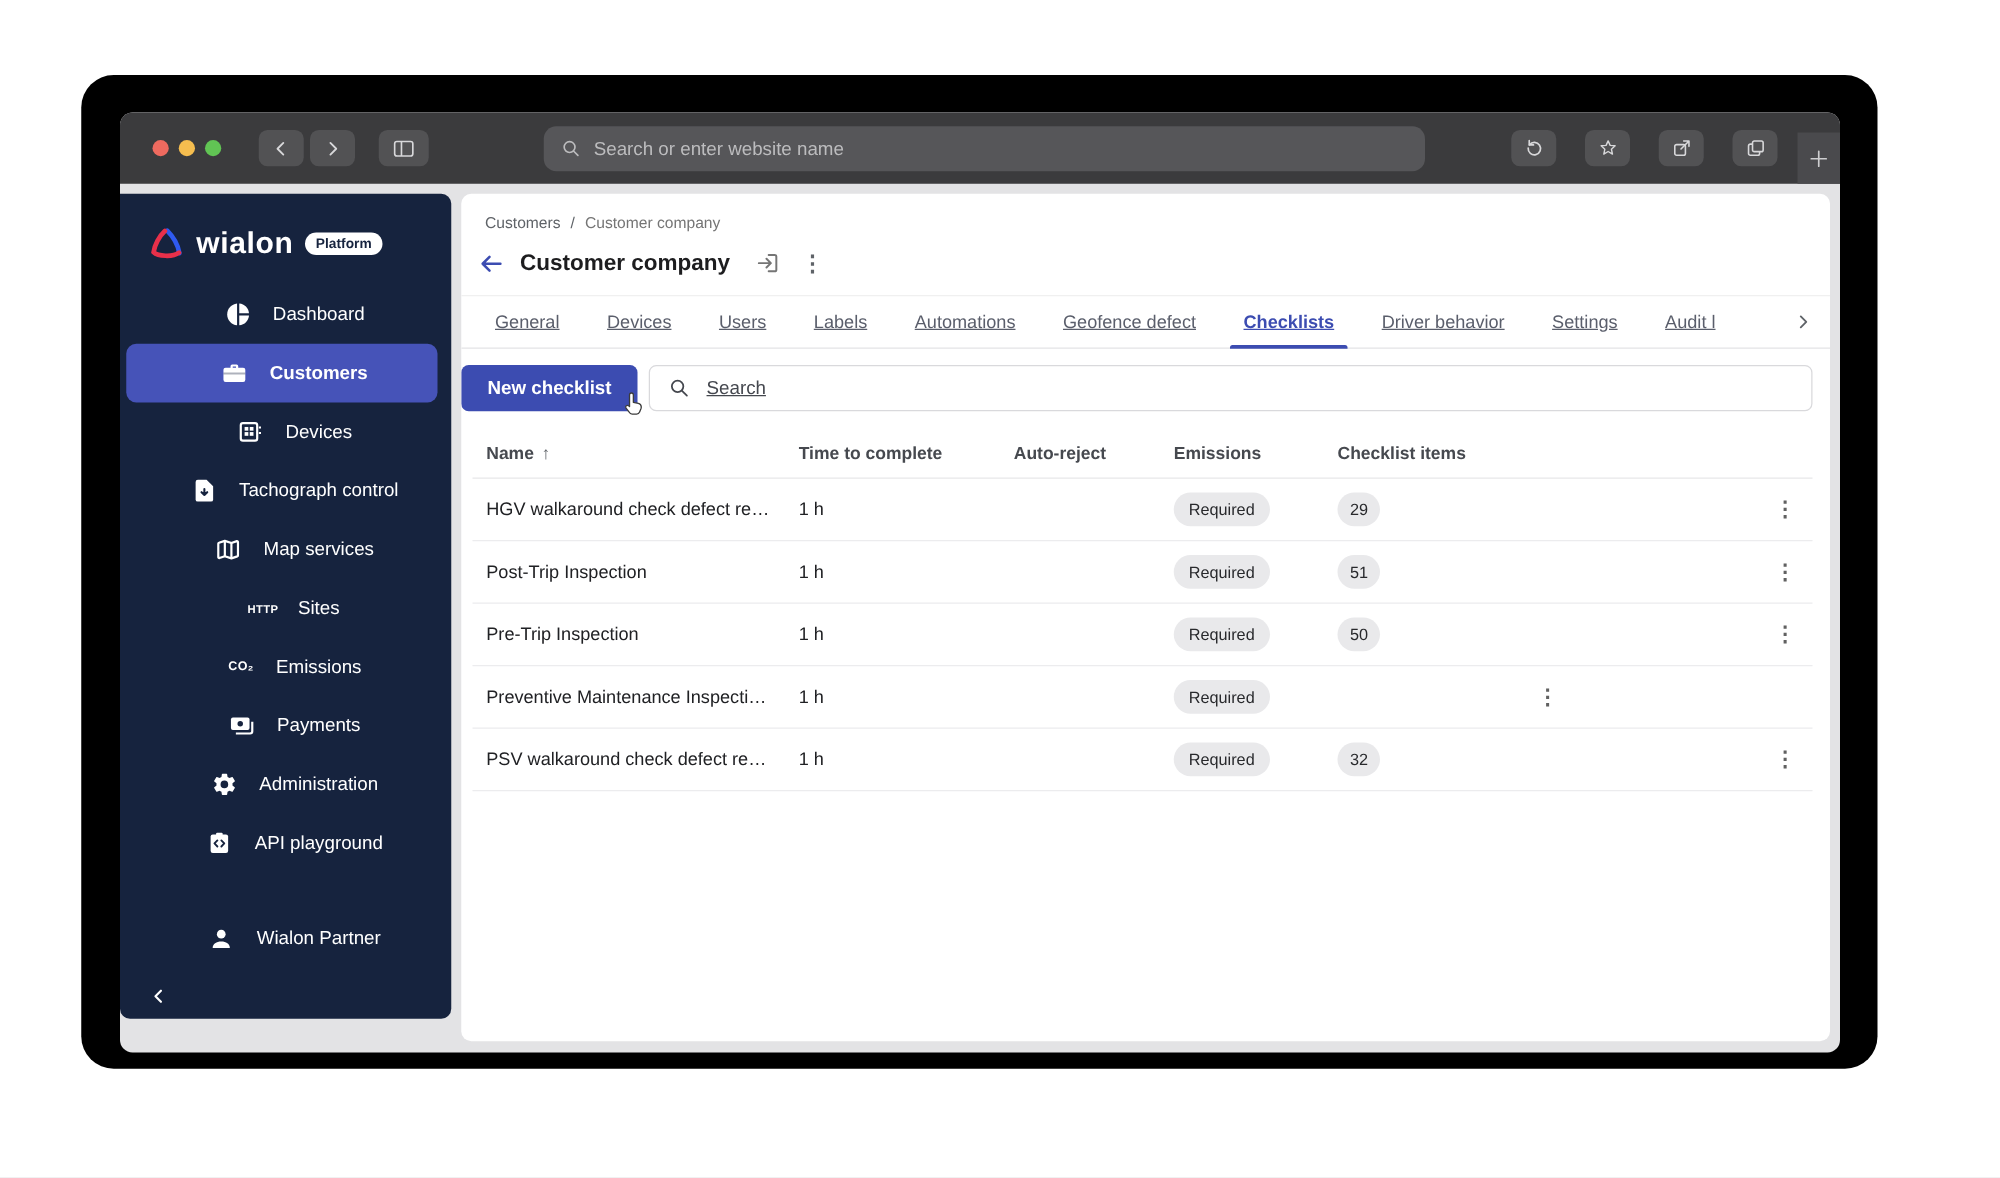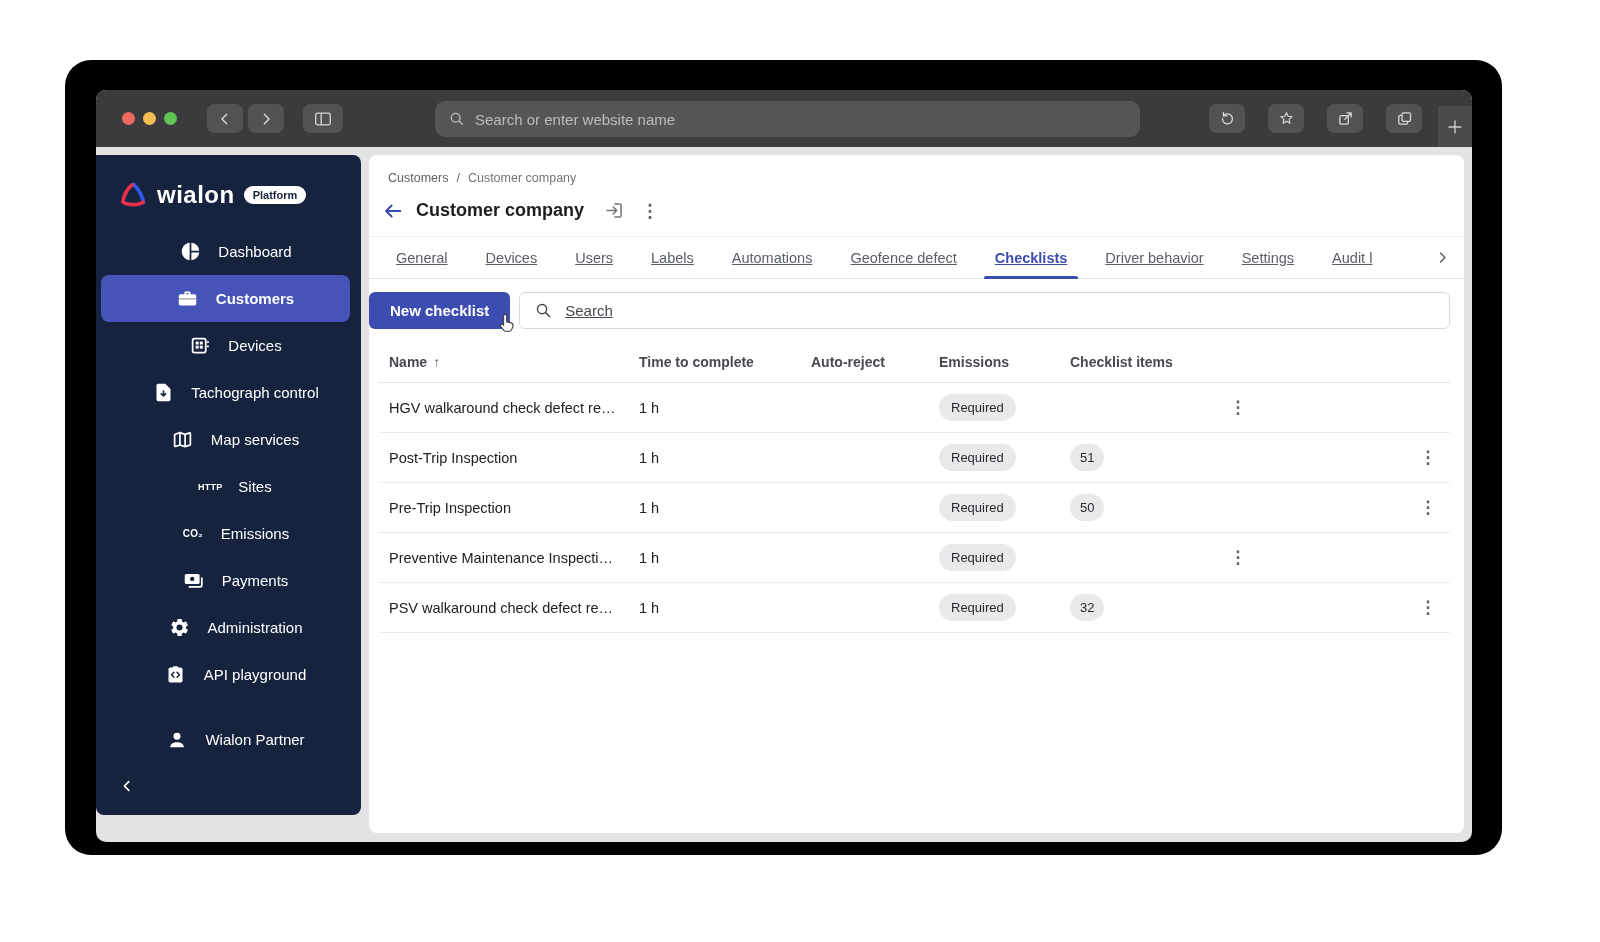--- a/index.html
+++ b/index.html
@@ -39,21 +39,21 @@
   .logo { display:flex; align-items:center; gap:9px; padding:25px 0 18px 22px; }
   .logoword { color:#fff; font-size:24px; font-weight:bold; letter-spacing:.5px; line-height:1; }
   .logobadge { background:#fff; color:var(--sidebar-bg,#16233e); font-size:11px; font-weight:bold;
     padding:3px 9px; border-radius:10px; }
   .nav { display:flex; flex-direction:column; }
   .nav-item { display:flex; align-items:center; gap:16px; height:47px; margin:0 11px 0 5px;
     padding-left:19px; border-radius:8px; color:#fff; font-size:15px; font-weight:500; cursor:pointer;justify-content:center; }
   .nav-item.active { background:var(--sidebar-active,#4653b8); font-weight:bold; }
   .nav-icon { width:24px; display:flex; justify-content:center; align-items:center; color:#fff; }
   .txticon { font-size:9px; font-weight:bold; letter-spacing:.3px; }
-  .sidebar-bottom { margin-top:auto; padding-bottom:12px; }
+  .sidebar-bottom { margin-top:auto; }
   .collapse { padding:16px 0 6px 24px; color:#fff; cursor:pointer; }
 
   
   .card { position:absolute; left:273px; right:8px; top:8px; bottom:9px; background:#fff;
     border-radius:8px; overflow:hidden; }
   .breadcrumb { padding:16px 20px 0 19px; font-size:12.5px; color:#5f6368; display:flex; gap:8px; }
   .breadcrumb .bc-link { cursor:pointer; }
   .breadcrumb .bc-current { color:#757575; }
   .titlerow { display:flex; align-items:center; padding:13px 20px 0 13px; gap:6px; height:38px; }
   .backarrow { cursor:pointer; display:flex; align-items:center; }
@@ -344,20 +344,21 @@
             <span>Emissions</span>
             <span>Checklist items</span>
             <span></span>
           </div>
           <div id="rows">
               <div class="row">
                 <span>HGV walkaround check defect re…</span>
                 <span>1 h</span>
                 <span></span>
                 <span><span class="pill">Required</span></span>
+                <span><span class="pill num">29</span></span>
                 <span class="rowkebab">⋮</span>
               </div>
               <div class="row">
                 <span>Post-Trip Inspection</span>
                 <span>1 h</span>
                 <span></span>
                 <span><span class="pill">Required</span></span>
                 <span><span class="pill num">51</span></span>
                 <span class="rowkebab">⋮</span>
               </div>

